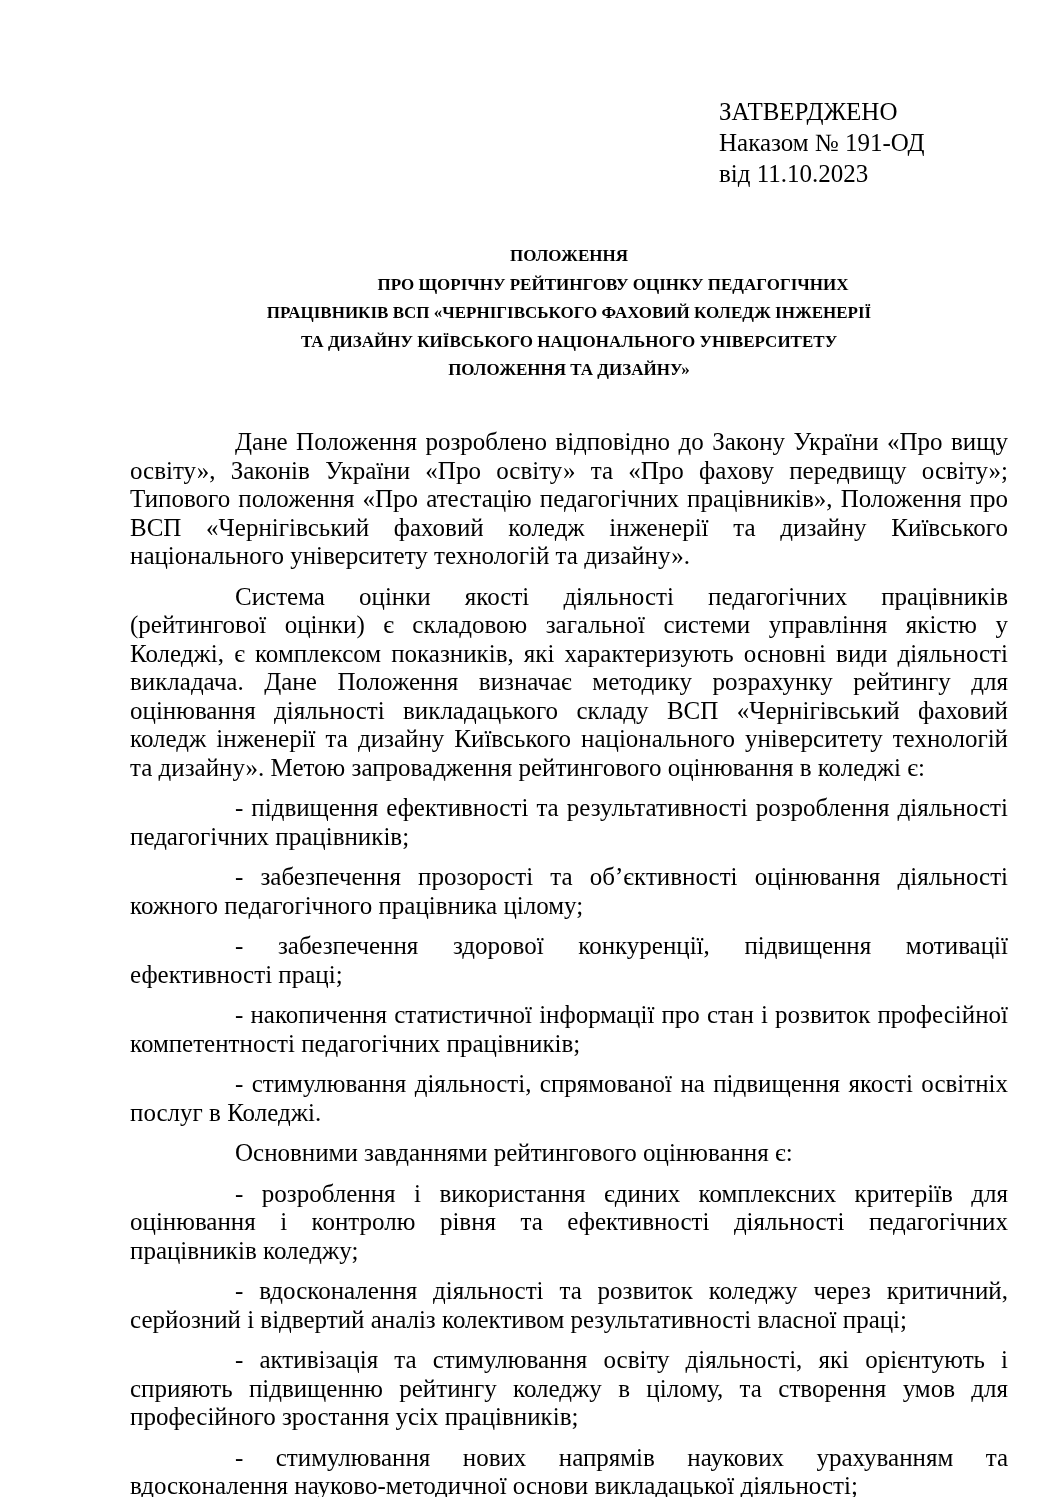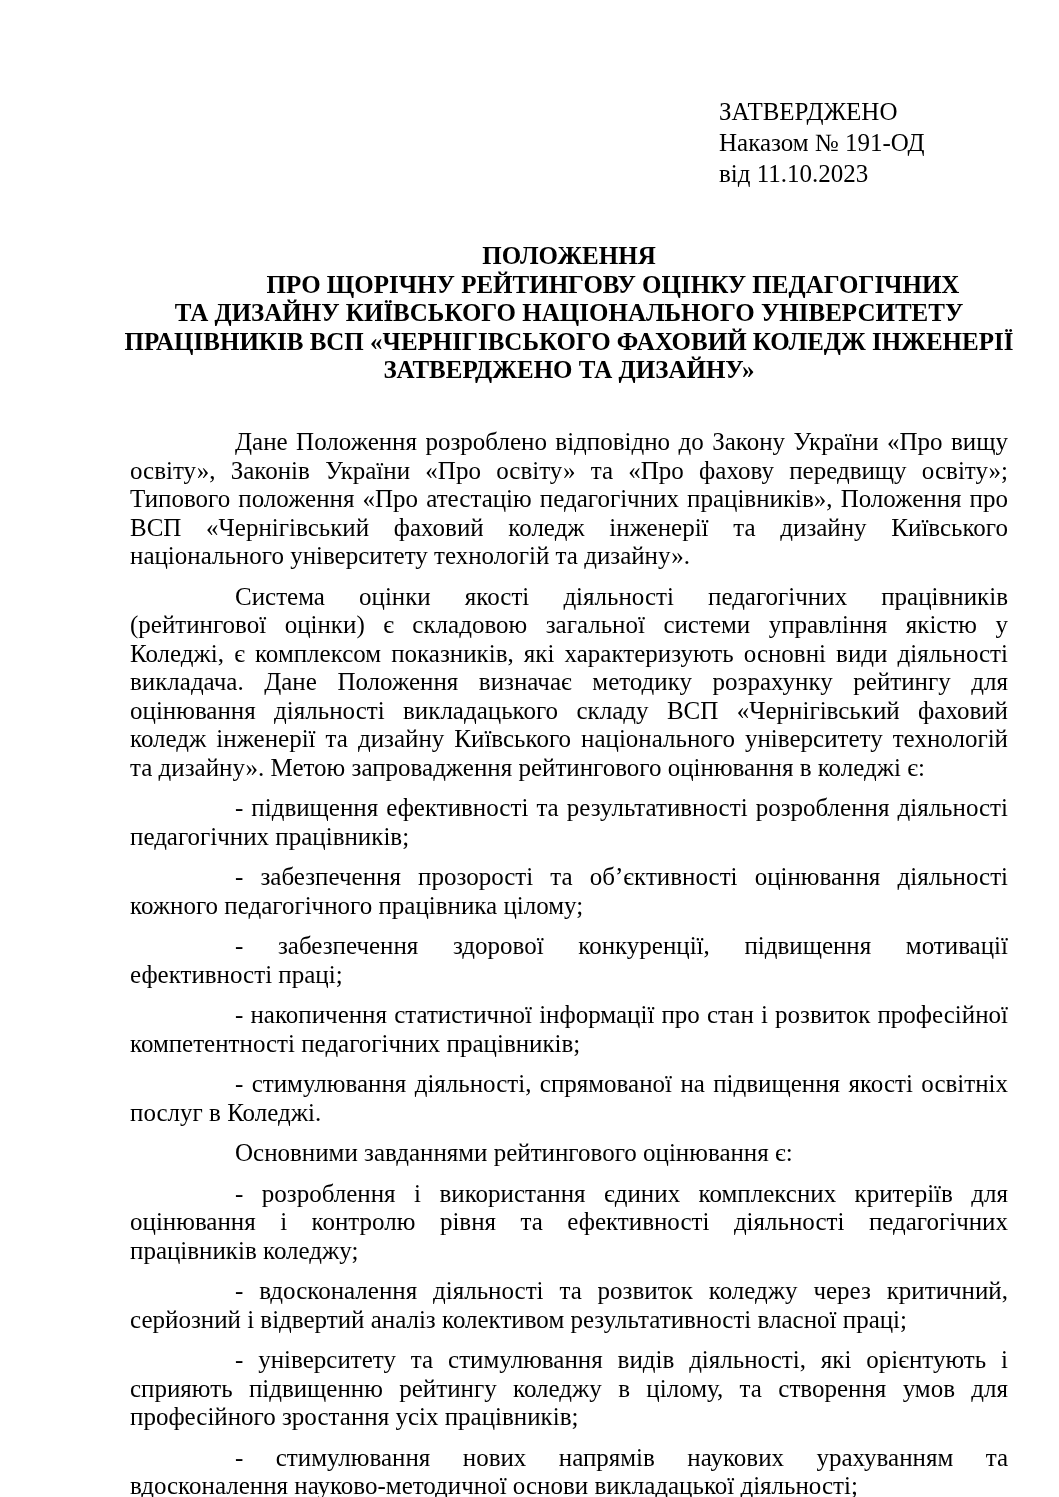--- a/index.html
+++ b/index.html
@@ -22,21 +22,21 @@
     top: 96px;
     font-size: 25px;
     line-height: 31px;
     white-space: nowrap;
   }
   .title {
     position: absolute;
     left: 118px;
     top: 242px;
     width: 902px;
-    font-size: 25px;
+    font-size: 17px;
     font-weight: bold;
     line-height: 28.5px;
     text-align: center;
   }
   .title .t-line {
     white-space: nowrap;
   }
   .title .t-line.shift {
     transform: translateX(44px);
   }
@@ -62,33 +62,33 @@
 
   <div class="approval">
     <div>ЗАТВЕРДЖЕНО</div>
     <div>Наказом № 191-ОД</div>
     <div>від 11.10.2023</div>
   </div>
 
   <div class="title">
     <div class="t-line">ПОЛОЖЕННЯ</div>
     <div class="t-line shift">ПРО ЩОРІЧНУ РЕЙТИНГОВУ ОЦІНКУ ПЕДАГОГІЧНИХ</div>
+    <div class="t-line">ПРАЦІВНИКІВ ВСП «ЧЕРНІГІВСЬКОГО ФАХОВИЙ КОЛЕДЖ ІНЖЕНЕРІЇ</div>
     <div class="t-line">ТА ДИЗАЙНУ КИЇВСЬКОГО НАЦІОНАЛЬНОГО УНІВЕРСИТЕТУ</div>
-    <div class="t-line">ПРАЦІВНИКІВ ВСП «ЧЕРНІГІВСЬКОГО ФАХОВИЙ КОЛЕДЖ ІНЖЕНЕРІЇ</div>
-    <div class="t-line">ЗАТВЕРДЖЕНО ТА ДИЗАЙНУ»</div>
+    <div class="t-line">ПОЛОЖЕННЯ ТА ДИЗАЙНУ»</div>
   </div>
 
   <div class="doc-body">
     <p>Дане Положення розроблено відповідно до Закону України «Про вищу освіту», Законів України «Про освіту» та «Про фахову передвищу освіту»; Типового положення «Про атестацію педагогічних працівників», Положення про ВСП «Чернігівський фаховий коледж інженерії та дизайну Київського національного університету технологій та дизайну».</p>
     <p>Система оцінки якості діяльності педагогічних працівників (рейтингової оцінки) є складовою загальної системи управління якістю у Коледжі, є комплексом показників, які характеризують основні види діяльності викладача. Дане Положення визначає методику розрахунку рейтингу для оцінювання діяльності викладацького складу ВСП «Чернігівський фаховий коледж інженерії та дизайну Київського національного університету технологій та дизайну». Метою запровадження рейтингового оцінювання в коледжі є:</p>
     <p>- підвищення ефективності та результативності розроблення діяльності педагогічних працівників;</p>
     <p>- забезпечення прозорості та об’єктивності оцінювання діяльності кожного педагогічного працівника цілому;</p>
     <p>- забезпечення здорової конкуренції, підвищення мотивації ефективності праці;</p>
     <p>- накопичення статистичної інформації про стан і розвиток професійної компетентності педагогічних працівників;</p>
     <p>- стимулювання діяльності, спрямованої на підвищення якості освітніх послуг в Коледжі.</p>
     <p>Основними завданнями рейтингового оцінювання є:</p>
     <p>- розроблення і використання єдиних комплексних критеріїв для оцінювання і контролю рівня та ефективності діяльності педагогічних працівників коледжу;</p>
     <p>- вдосконалення діяльності та розвиток коледжу через критичний, серйозний і відвертий аналіз колективом результативності власної праці;</p>
-    <p>- університету та стимулювання видів діяльності, які орієнтують і сприяють підвищенню рейтингу коледжу в цілому, та створення умов для професійного зростання усіх працівників;</p>
+    <p>- активізація та стимулювання освіту діяльності, які орієнтують і сприяють підвищенню рейтингу коледжу в цілому, та створення умов для професійного зростання усіх працівників;</p>
     <p>- стимулювання нових напрямів наукових урахуванням та вдосконалення науково-методичної основи викладацької діяльності;</p>
   </div>
 
 </div>
 
 </body></html>

